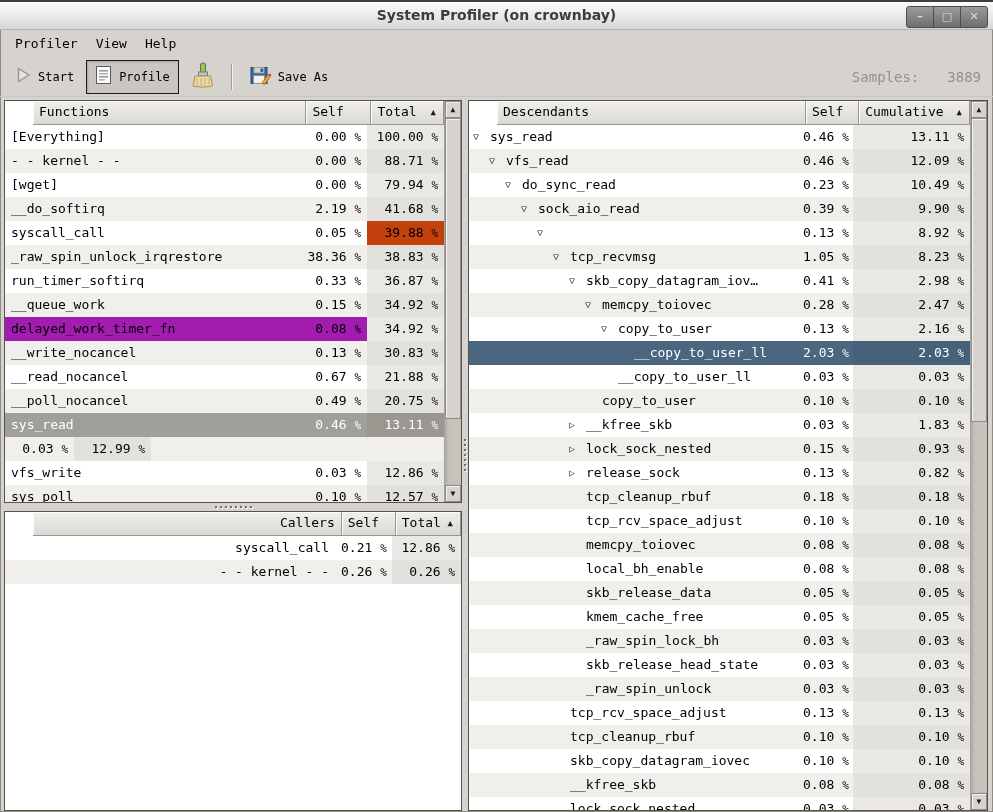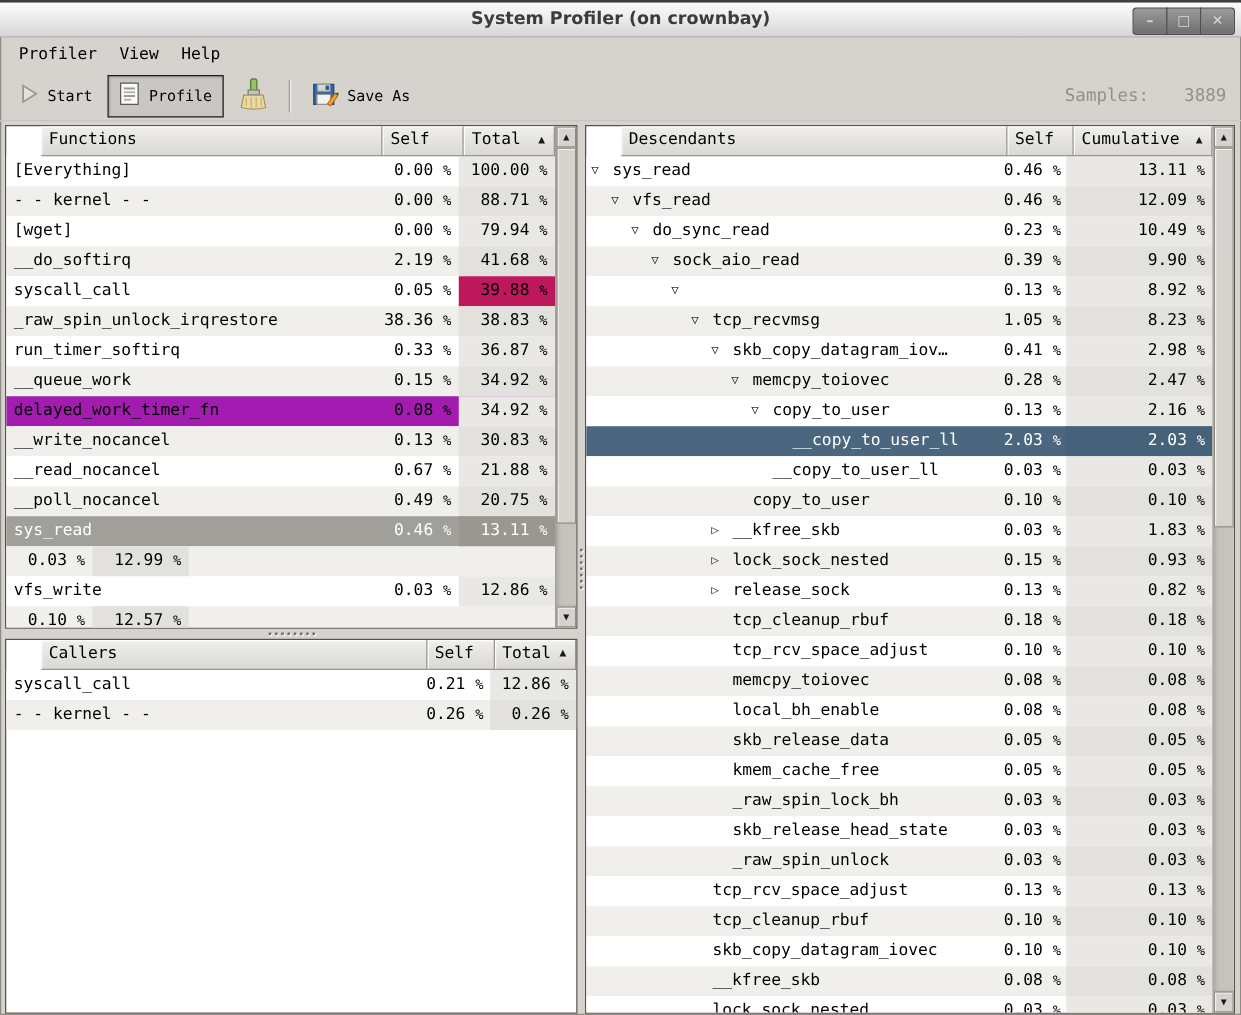--- a/index.html
+++ b/index.html
@@ -60,21 +60,21 @@
   }
   .sort-arrow { position:absolute; right:7px; top:0; font-size:9px; line-height:23px; color:#1a1a1a; }
   .row { display:flex; height:24px; flex:none; line-height:24px; }
   .cell { padding:0 6px; white-space:nowrap; overflow:hidden; }
   .num { text-align:right; }
   .pct { font-size:11px; }
   .name-cell { display:flex; align-items:center; }
   .expander { width:17px; flex:none; text-align:left; font-size:10px; color:#333; line-height:24px; }
   
   .fn-name{width:293px;} .fn-self{width:69px;} .fn-total{width:77px;}
-  .cl-name{width:330px;} .cl-self{width:57px;} .cl-total{width:69px;}
+  .cl-name{width:330px;text-align:right;} .cl-self{width:57px;} .cl-total{width:69px;}
   .ds-name{width:328px;} .ds-self{width:56px;} .ds-cum{width:117px;}
   
   .vscroll { width:17px; flex:none; display:flex; flex-direction:column; background:#c6c3bd; border-left:1px solid #a5a29b; }
   .sb-btn {
     height:17px; flex:none; background:#d6d3ce;
     border:1px solid #8f8c85; box-shadow: inset 1px 1px 0 #f3f2f0;
     font-size:8px; line-height:15px; text-align:center; color:#1a1a1a;
   }
   .sb-trough { flex:1; position:relative; box-shadow: inset 2px 0 3px rgba(0,0,0,0.12); }
   .sb-thumb {
@@ -185,21 +185,21 @@
           <div class="cell fn-total num" style="background: rgb(233, 232, 228);">79.94 <span class="pct">%</span></div>
         </div>
         <div class="row" style="background: rgb(240, 239, 236);">
           <div class="cell fn-name">__do_softirq</div>
           <div class="cell fn-self num">2.19 <span class="pct">%</span></div>
           <div class="cell fn-total num" style="background: rgb(226, 225, 221);">41.68 <span class="pct">%</span></div>
         </div>
         <div class="row" style="background: rgb(255, 255, 255);">
           <div class="cell fn-name">syscall_call</div>
           <div class="cell fn-self num">0.05 <span class="pct">%</span></div>
-          <div class="cell fn-total num" style="background: #be185d;">39.88 <span class="pct">%</span></div>
+          <div class="cell fn-total num" style="background: #c2410c;">39.88 <span class="pct">%</span></div>
         </div>
         <div class="row" style="background: rgb(240, 239, 236);">
           <div class="cell fn-name">_raw_spin_unlock_irqrestore</div>
           <div class="cell fn-self num">38.36 <span class="pct">%</span></div>
           <div class="cell fn-total num" style="background: rgb(226, 225, 221);">38.83 <span class="pct">%</span></div>
         </div>
         <div class="row" style="background: rgb(255, 255, 255);">
           <div class="cell fn-name">run_timer_softirq</div>
           <div class="cell fn-self num">0.33 <span class="pct">%</span></div>
           <div class="cell fn-total num" style="background: rgb(233, 232, 228);">36.87 <span class="pct">%</span></div>
@@ -237,20 +237,21 @@
         <div class="row" style="background: rgb(240, 239, 236);">
           <div class="cell fn-self num">0.03 <span class="pct">%</span></div>
           <div class="cell fn-total num" style="background: rgb(226, 225, 221);">12.99 <span class="pct">%</span></div>
         </div>
         <div class="row" style="background: rgb(255, 255, 255);">
           <div class="cell fn-name">vfs_write</div>
           <div class="cell fn-self num">0.03 <span class="pct">%</span></div>
           <div class="cell fn-total num" style="background: rgb(233, 232, 228);">12.86 <span class="pct">%</span></div>
         </div>
         <div class="row" style="background: rgb(240, 239, 236);">
+          <div class="cell fn-name">sys_poll</div>
           <div class="cell fn-self num">0.10 <span class="pct">%</span></div>
           <div class="cell fn-total num" style="background: rgb(226, 225, 221);">12.57 <span class="pct">%</span></div>
         </div>
       </div>
   </div>
   <div class="vscroll">
     <div class="sb-btn"><span>▲</span></div>
     <div class="sb-trough">
       <div class="sb-thumb" style="top:0; height:82%;"></div>
     </div>

